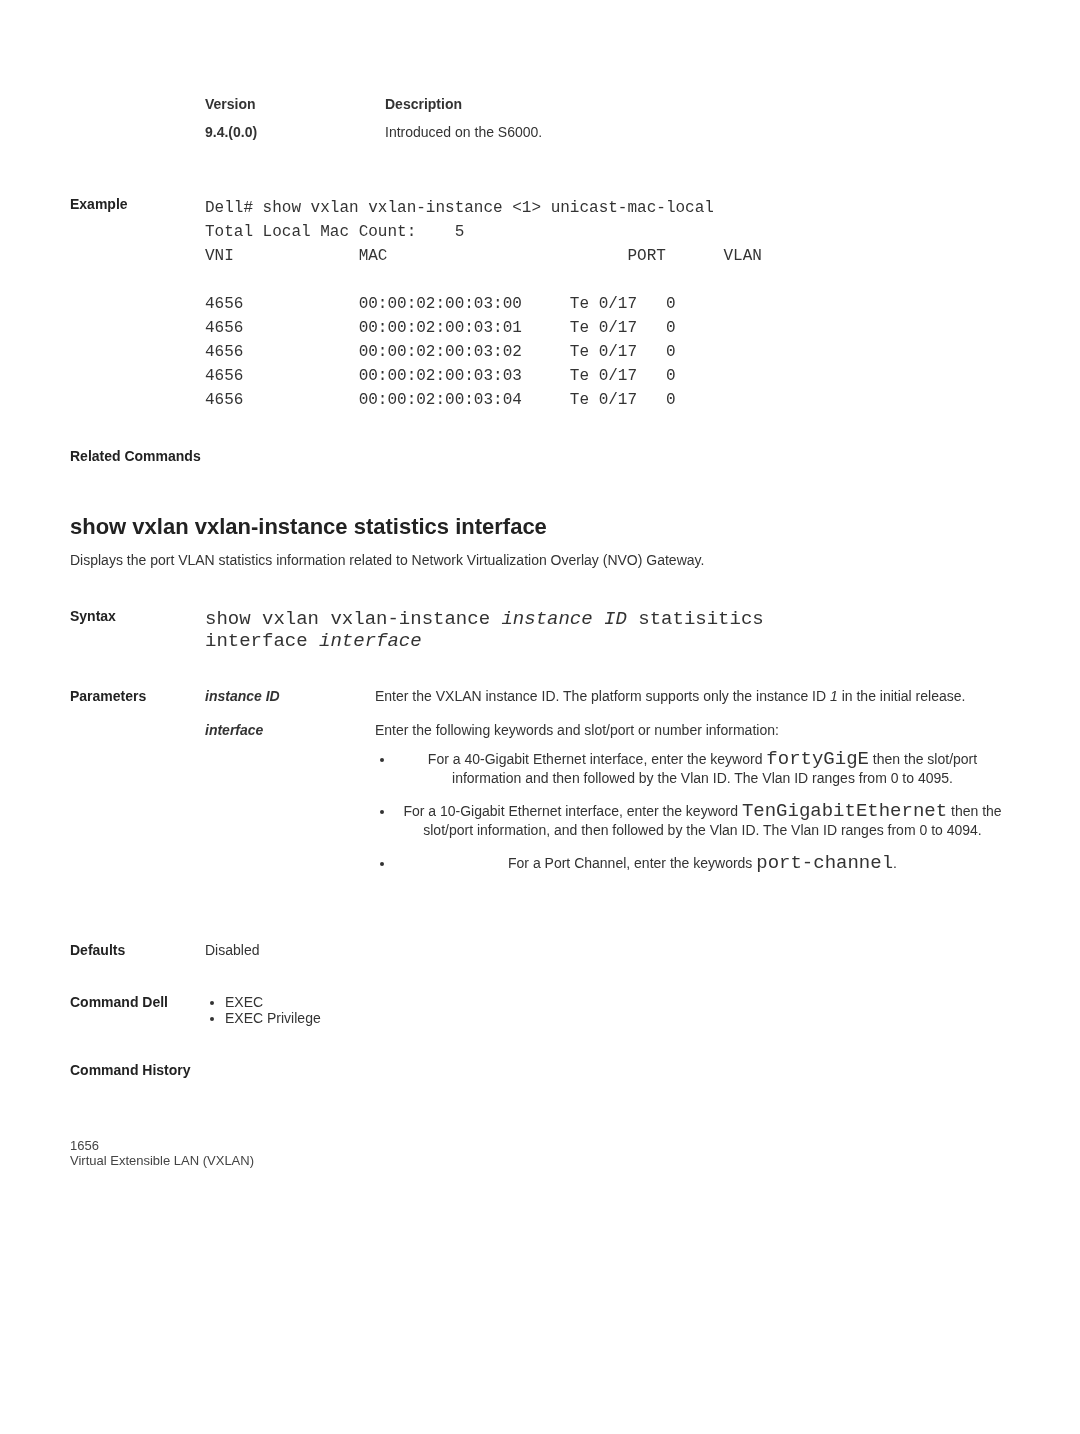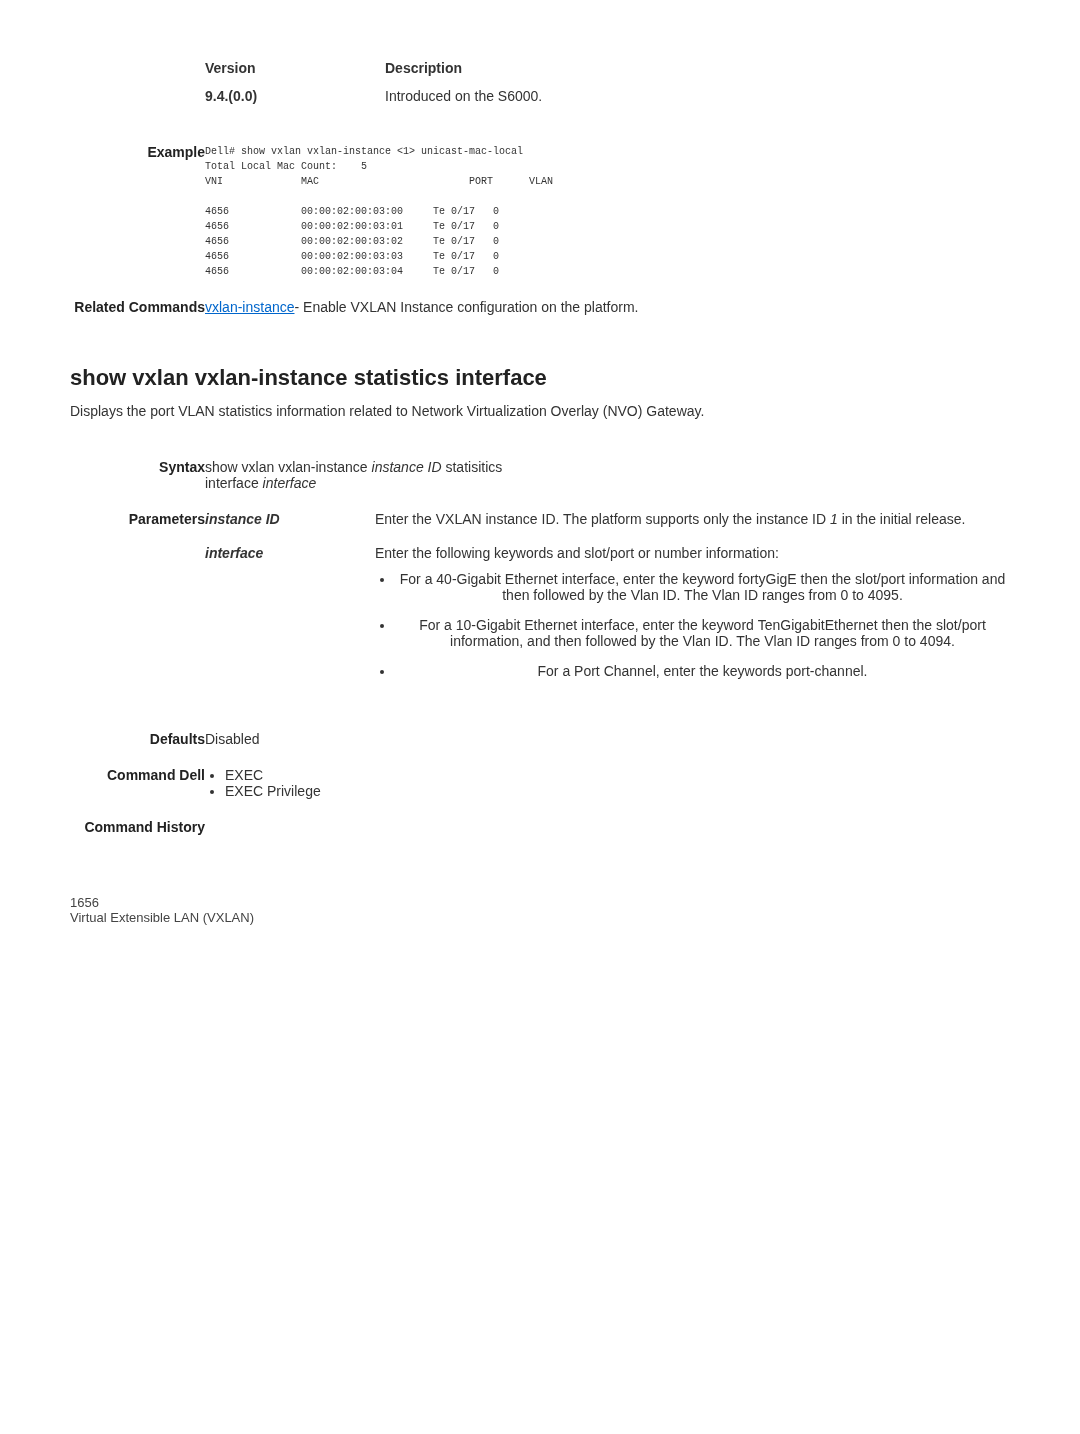--- a/index.html
+++ b/index.html
@@ -8,62 +8,62 @@
     font-family: Arial, Helvetica, sans-serif;
     font-size: 14px;
     color: #333;
     width: 1080px;
     box-sizing: border-box;
     background: #fff;
   }
   .row {
     display: flex;
     margin-bottom: 20px;
+    margin-top: 36px;
   }
   .label-col {
     width: 135px;
     flex-shrink: 0;
     font-weight: 600;
     color: #222;
-    text-align: right;
   }
   .content-col {
     flex: 1;
   }
   .version-header {
     display: flex;
     font-weight: 600;
     margin-bottom: 12px;
   }
   .version-header .v1 { width: 180px; }
   .version-row {
     display: flex;
     margin-bottom: 20px;
   }
   .version-row .v1 { width: 180px; font-weight:600; }
   pre {
     font-family: "Courier New", monospace;
-    font-size: 10px;
+    font-size: 16px;
     margin: 0;
     line-height: 1.5;
     white-space: pre;
   }
   a.link { color: #0066cc; text-decoration: underline; }
   h2.section {
     font-size: 22px;
     font-weight: 600;
     color: #222;
     margin: 50px 0 12px 0;
   }
   .intro {
     margin-bottom: 40px;
   }
   .mono {
-    font-family: Liberation Sans, sans-serif;
-    font-size: 14px;
+    font-family: Liberation Mono, monospace;
+    font-size: 19px;
   }
   .param-row {
     display: flex;
     margin-bottom: 18px;
   }
   .param-name {
     width: 170px;
     flex-shrink: 0;
     font-style: italic;
     font-weight: 600;
@@ -112,23 +112,20 @@
 4656            00:00:02:00:03:00     Te 0/17   0
 4656            00:00:02:00:03:01     Te 0/17   0
 4656            00:00:02:00:03:02     Te 0/17   0
 4656            00:00:02:00:03:03     Te 0/17   0
 4656            00:00:02:00:03:04     Te 0/17   0</pre>
   </div>
 </div>
 
 <div class="row">
   <div class="label-col">Related Commands</div>
-  <div class="content-col">
-    <a href="#" class="link">vxlan-instance</a><span>- Enable VXLAN Instance configuration on the platform.</span>
-  </div>
 </div>
 
 <h2 class="section">show vxlan vxlan-instance statistics interface</h2>
 <div class="intro">Displays the port VLAN statistics information related to Network Virtualization Overlay (NVO) Gateway.</div>
 
 <div class="row">
   <div class="label-col">Syntax</div>
   <div class="content-col">
     <div class="mono">
       <span>show vxlan vxlan-instance </span><span style="font-style:italic">instance ID</span><span> statisitics</span><br>

